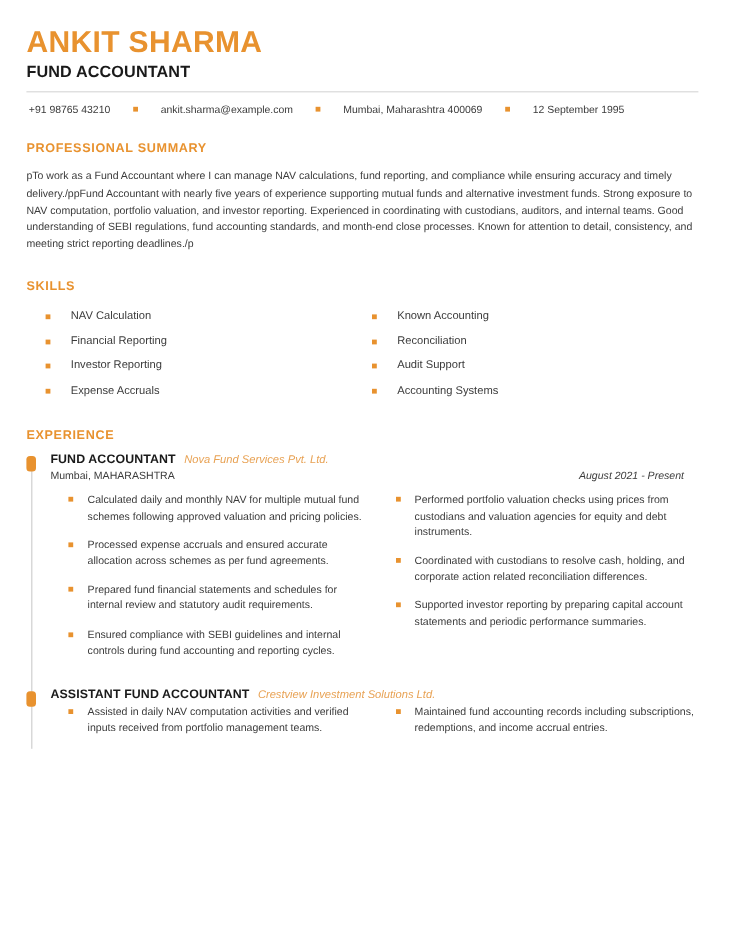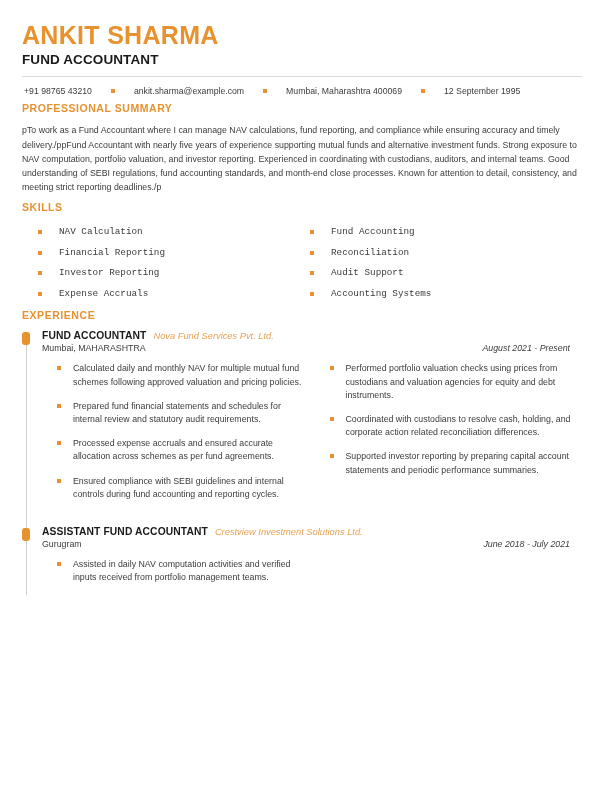--- a/index.html
+++ b/index.html
@@ -56,21 +56,21 @@
   .contact-sep {
     width: 4px;
     height: 4px;
     background: #e8922f;
     display: inline-block;
     margin: 0 17px;
     flex: none;
   }
 
   
-  .section { margin-top: 6px; }
+  .section { margin-top: 22px; }
   .section-title {
     font-size: 10.5px;
     font-weight: bold;
     color: #e8922f;
     letter-spacing: 0.55px;
     margin-bottom: 9px;
   }
   .summary-text {
     font-size: 8.8px;
     line-height: 1.62;
@@ -86,21 +86,20 @@
     row-gap: 0px;
     padding-left: 16px;
   }
   .skill-item {
     display: flex;
     align-items: flex-start;
     font-size: 9.3px;
     color: #3b3b3b;
     line-height: 1;
     padding: 5.6px 0;
-    font-family: Liberation Mono, monospace;
   }
   .sq-bullet {
     width: 4px;
     height: 4px;
     background: #e8922f;
     flex: none;
     margin-top: 3px;
     margin-right: 17px;
   }
 
@@ -212,21 +211,21 @@
 
   <div class="section">
     <div class="section-title">SKILLS</div>
     <div class="skills-grid">
       <div class="skill-item">
         <span class="sq-bullet"></span>
         <span>NAV Calculation</span>
       </div>
       <div class="skill-item">
         <span class="sq-bullet"></span>
-        <span>Fund Accounting</span>
+        <span>Known Accounting</span>
       </div>
       <div class="skill-item">
         <span class="sq-bullet"></span>
         <span>Financial Reporting</span>
       </div>
       <div class="skill-item">
         <span class="sq-bullet"></span>
         <span>Reconciliation</span>
       </div>
       <div class="skill-item">
@@ -264,25 +263,25 @@
           <span class="job-dates">August 2021 - Present</span>
         </div>
         <div class="bullets-grid">
           <div class="bullet-col">
             <div class="bullet">
               <span class="sq-bullet"></span>
               <span class="bullet-text">Calculated daily and monthly NAV for multiple mutual fund schemes following approved valuation and pricing policies.</span>
             </div>
             <div class="bullet">
               <span class="sq-bullet"></span>
+              <span class="bullet-text">Processed expense accruals and ensured accurate allocation across schemes as per fund agreements.</span>
+            </div>
+            <div class="bullet">
+              <span class="sq-bullet"></span>
               <span class="bullet-text">Prepared fund financial statements and schedules for internal review and statutory audit requirements.</span>
-            </div>
-            <div class="bullet">
-              <span class="sq-bullet"></span>
-              <span class="bullet-text">Processed expense accruals and ensured accurate allocation across schemes as per fund agreements.</span>
             </div>
             <div class="bullet">
               <span class="sq-bullet"></span>
               <span class="bullet-text">Ensured compliance with SEBI guidelines and internal controls during fund accounting and reporting cycles.</span>
             </div>
           </div>
           <div class="bullet-col">
             <div class="bullet">
               <span class="sq-bullet"></span>
               <span class="bullet-text">Performed portfolio valuation checks using prices from custodians and valuation agencies for equity and debt instruments.</span>
@@ -298,30 +297,32 @@
           </div>
         </div>
       </div>
 
       <div class="job">
         <div class="job-marker"></div>
         <div class="job-headline">
           <span class="job-title">ASSISTANT FUND ACCOUNTANT</span>
           <span class="job-company">Crestview Investment Solutions Ltd.</span>
         </div>
-        <div class="job-meta">
-          <span class="job-location">Gurugram</span>
-          <span class="job-dates">June 2018 - July 2021</span>
-        </div>
         <div class="bullets-grid">
           <div class="bullet-col">
             <div class="bullet">
               <span class="sq-bullet"></span>
               <span class="bullet-text">Assisted in daily NAV computation activities and verified inputs received from portfolio management teams.</span>
             </div>
           </div>
+          <div class="bullet-col">
+            <div class="bullet">
+              <span class="sq-bullet"></span>
+              <span class="bullet-text">Maintained fund accounting records including subscriptions, redemptions, and income accrual entries.</span>
+            </div>
+          </div>
         </div>
       </div>
 
     </div>
   </div>
 
 </div>
 
 </body></html>

